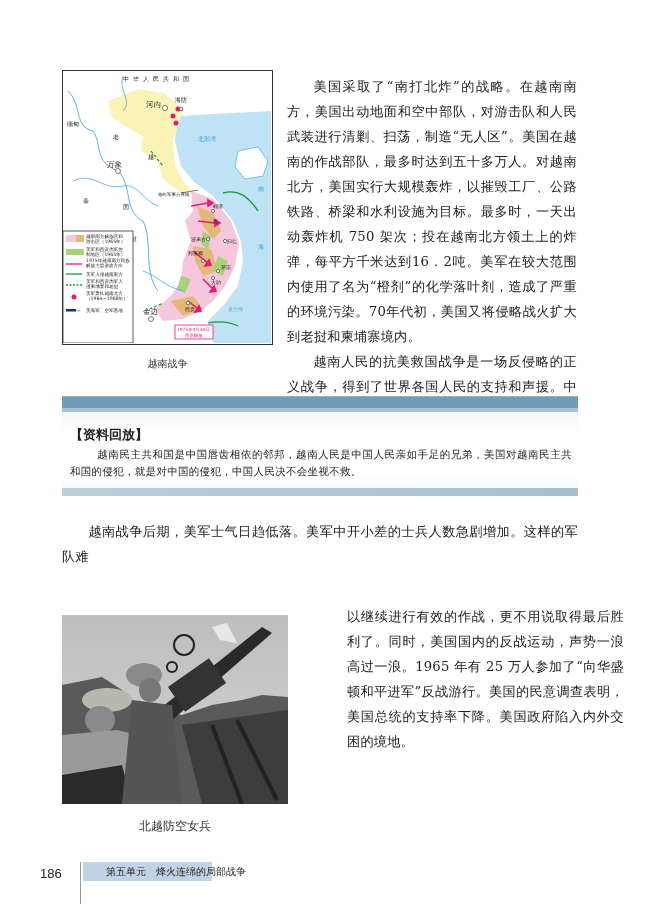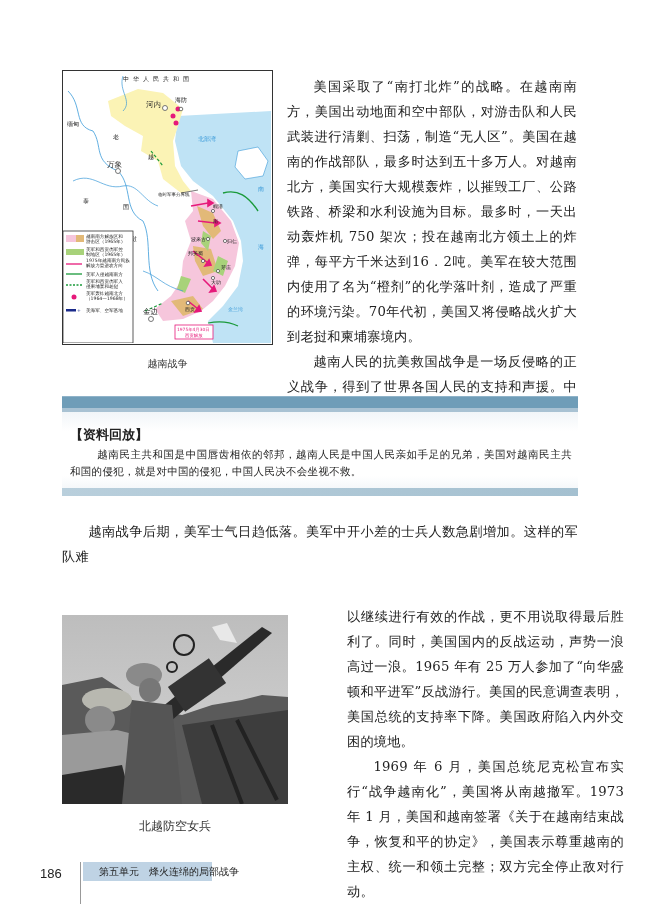--- a/index.html
+++ b/index.html
@@ -29,21 +29,21 @@
   #col2 { left:62px; top:519px; width:516px; }
   #col3 { left:300px; top:604px; width:277px;margin-left:47px; }
 
   
   #photo { left:62px; top:615px; width:226px; height:189px; background:#777; overflow:hidden; }
   .photo-cap { left:62px; width:226px; top:818px; text-align:center; font-size:12px; color:#333; }
 
   
   .pagenum { left:40px; top:866px; font-size:13px; font-family:"Liberation Sans","DejaVu Sans",sans-serif; color:#222; }
   .footline { left:80px; top:862px; width:1px; height:42px; background:#999; }
-  .footband { left:83px; top:862px; width:129px; height:19px; background:#bfd3e4; font-size:10px; line-height:19px; padding-left:16px; box-sizing:border-box; font-family:"DejaVu Sans","Liberation Sans",sans-serif; color:#222; white-space:nowrap; }
+  .footband { left:83px; top:862px; width:129px; height:19px; background:#bfd3e4; font-size:10px; line-height:19px; padding-left:23px; box-sizing:border-box; font-family:"DejaVu Sans","Liberation Sans",sans-serif; color:#222; white-space:nowrap; }
 </style>
 </head>
 <body>
 
 <div id="map" class="abs">
   <svg width="208" height="272" viewBox="0 0 208 272" xmlns="http://www.w3.org/2000/svg">
 
     <rect x="0" y="0" width="208" height="272" fill="#ffffff"></rect>
 
     <path d="M115,45 L208,40 L208,272 L150,272 L145,250 L160,235 L175,215 L180,190 L178,170 L170,150 L150,125 L130,110 L118,95 L112,70 Z" fill="#bfe3f5"></path>
@@ -215,18 +215,17 @@
 
     <ellipse cx="82" cy="60" rx="18" ry="12" fill="#8a8a8a"></ellipse>
     <ellipse cx="88" cy="75" rx="11" ry="12" fill="#777"></ellipse>
     <path d="M70,85 L110,90 L120,189 L60,189 Z" fill="#555"></path>
   </svg>
 </div>
 <div class="abs photo-cap">北越防空女兵</div>
 
 <div id="col3" class="abs">
   <p class="para">以继续进行有效的作战，更不用说取得最后胜利了。同时，美国国内的反战运动，声势一浪高过一浪。1965 年有 25 万人参加了“向华盛顿和平进军”反战游行。美国的民意调查表明，美国总统的支持率下降。美国政府陷入内外交困的境地。</p>
-  <p class="para indent">1969 年 6 月，美国总统尼克松宣布实行“战争越南化”，美国将从南越撤军。1973 年 1 月，美国和越南签署《关于在越南结束战争，恢复和平的协定》，美国表示尊重越南的主权、统一和领土完整；双方完全停止敌对行动。</p>
 </div>
 
 <div class="abs pagenum">186</div>
 <div class="abs footline"></div>
 <div class="abs footband">第五单元　烽火连绵的局部战争</div>
 
 </body></html>

